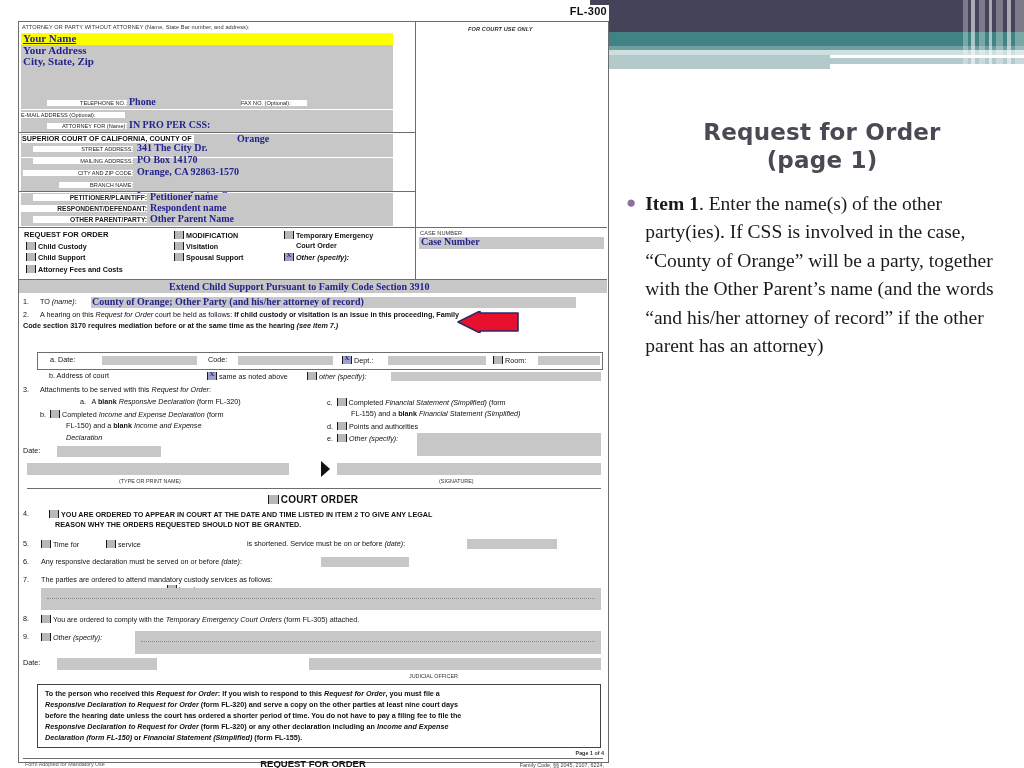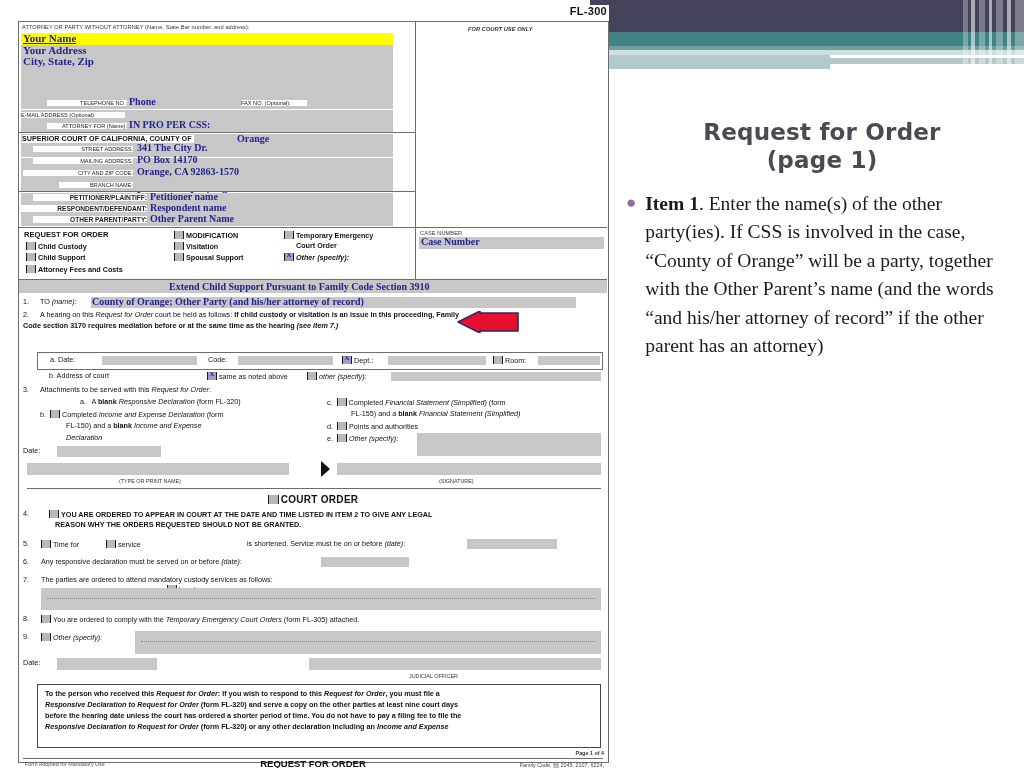--- a/index.html
+++ b/index.html
@@ -319,20 +319,21 @@
     <div class="txt" style="left:4px;top:637px;">Date:</div>
     <div class="gray" style="position:absolute;left:38px;top:636px;width:100px;height:12px;"></div>
     <div class="gray" style="position:absolute;left:290px;top:636px;width:292px;height:12px;"></div>
     <div class="tiny" style="position:absolute;left:390px;top:651px;">JUDICIAL OFFICER</div>
 
     <div id="noticebox">
       <p><span class="bold">To the person who received this </span><span class="bold ital">Request for Order</span><span class="bold">: If you wish to respond to this </span><span class="bold ital">Request for Order</span><span class="bold">, you must file a</span></p>
       <p><span class="bold ital">Responsive Declaration to Request for Order</span><span class="bold"> (form FL-320) and serve a copy on the other parties at least nine court days</span></p>
       <p class="bold">before the hearing date unless the court has ordered a shorter period of time. You do not have to pay a filing fee to file the</p>
       <p><span class="bold ital">Responsive Declaration to Request for Order</span><span class="bold"> (form FL-320) or any other declaration including an </span><span class="bold ital">Income and Expense</span></p>
+      <p><span class="bold ital">Declaration (form FL-150)</span><span class="bold"> or </span><span class="bold ital">Financial Statement (Simplified)</span><span class="bold"> (form FL-155).</span></p>
     </div>
 
     <div class="tiny" style="position:absolute;right:4px;top:728px;font-weight:bold;">Page 1 of 4</div>
     <div class="hr" style="left:4px;top:736px;width:580px;"></div>
     <div class="tiny" style="position:absolute;left:6px;top:739px;color:#555;">Form Adopted for Mandatory Use</div>
     <div style="position:absolute;left:0;top:737px;width:588px;text-align:center;font-size:9.5px;font-weight:bold;">REQUEST FOR ORDER</div>
     <div class="tiny" style="position:absolute;right:4px;top:740px;color:#444;">Family Code, §§ 2045, 2107, 6224,</div>
 
   </div>
 </div>

